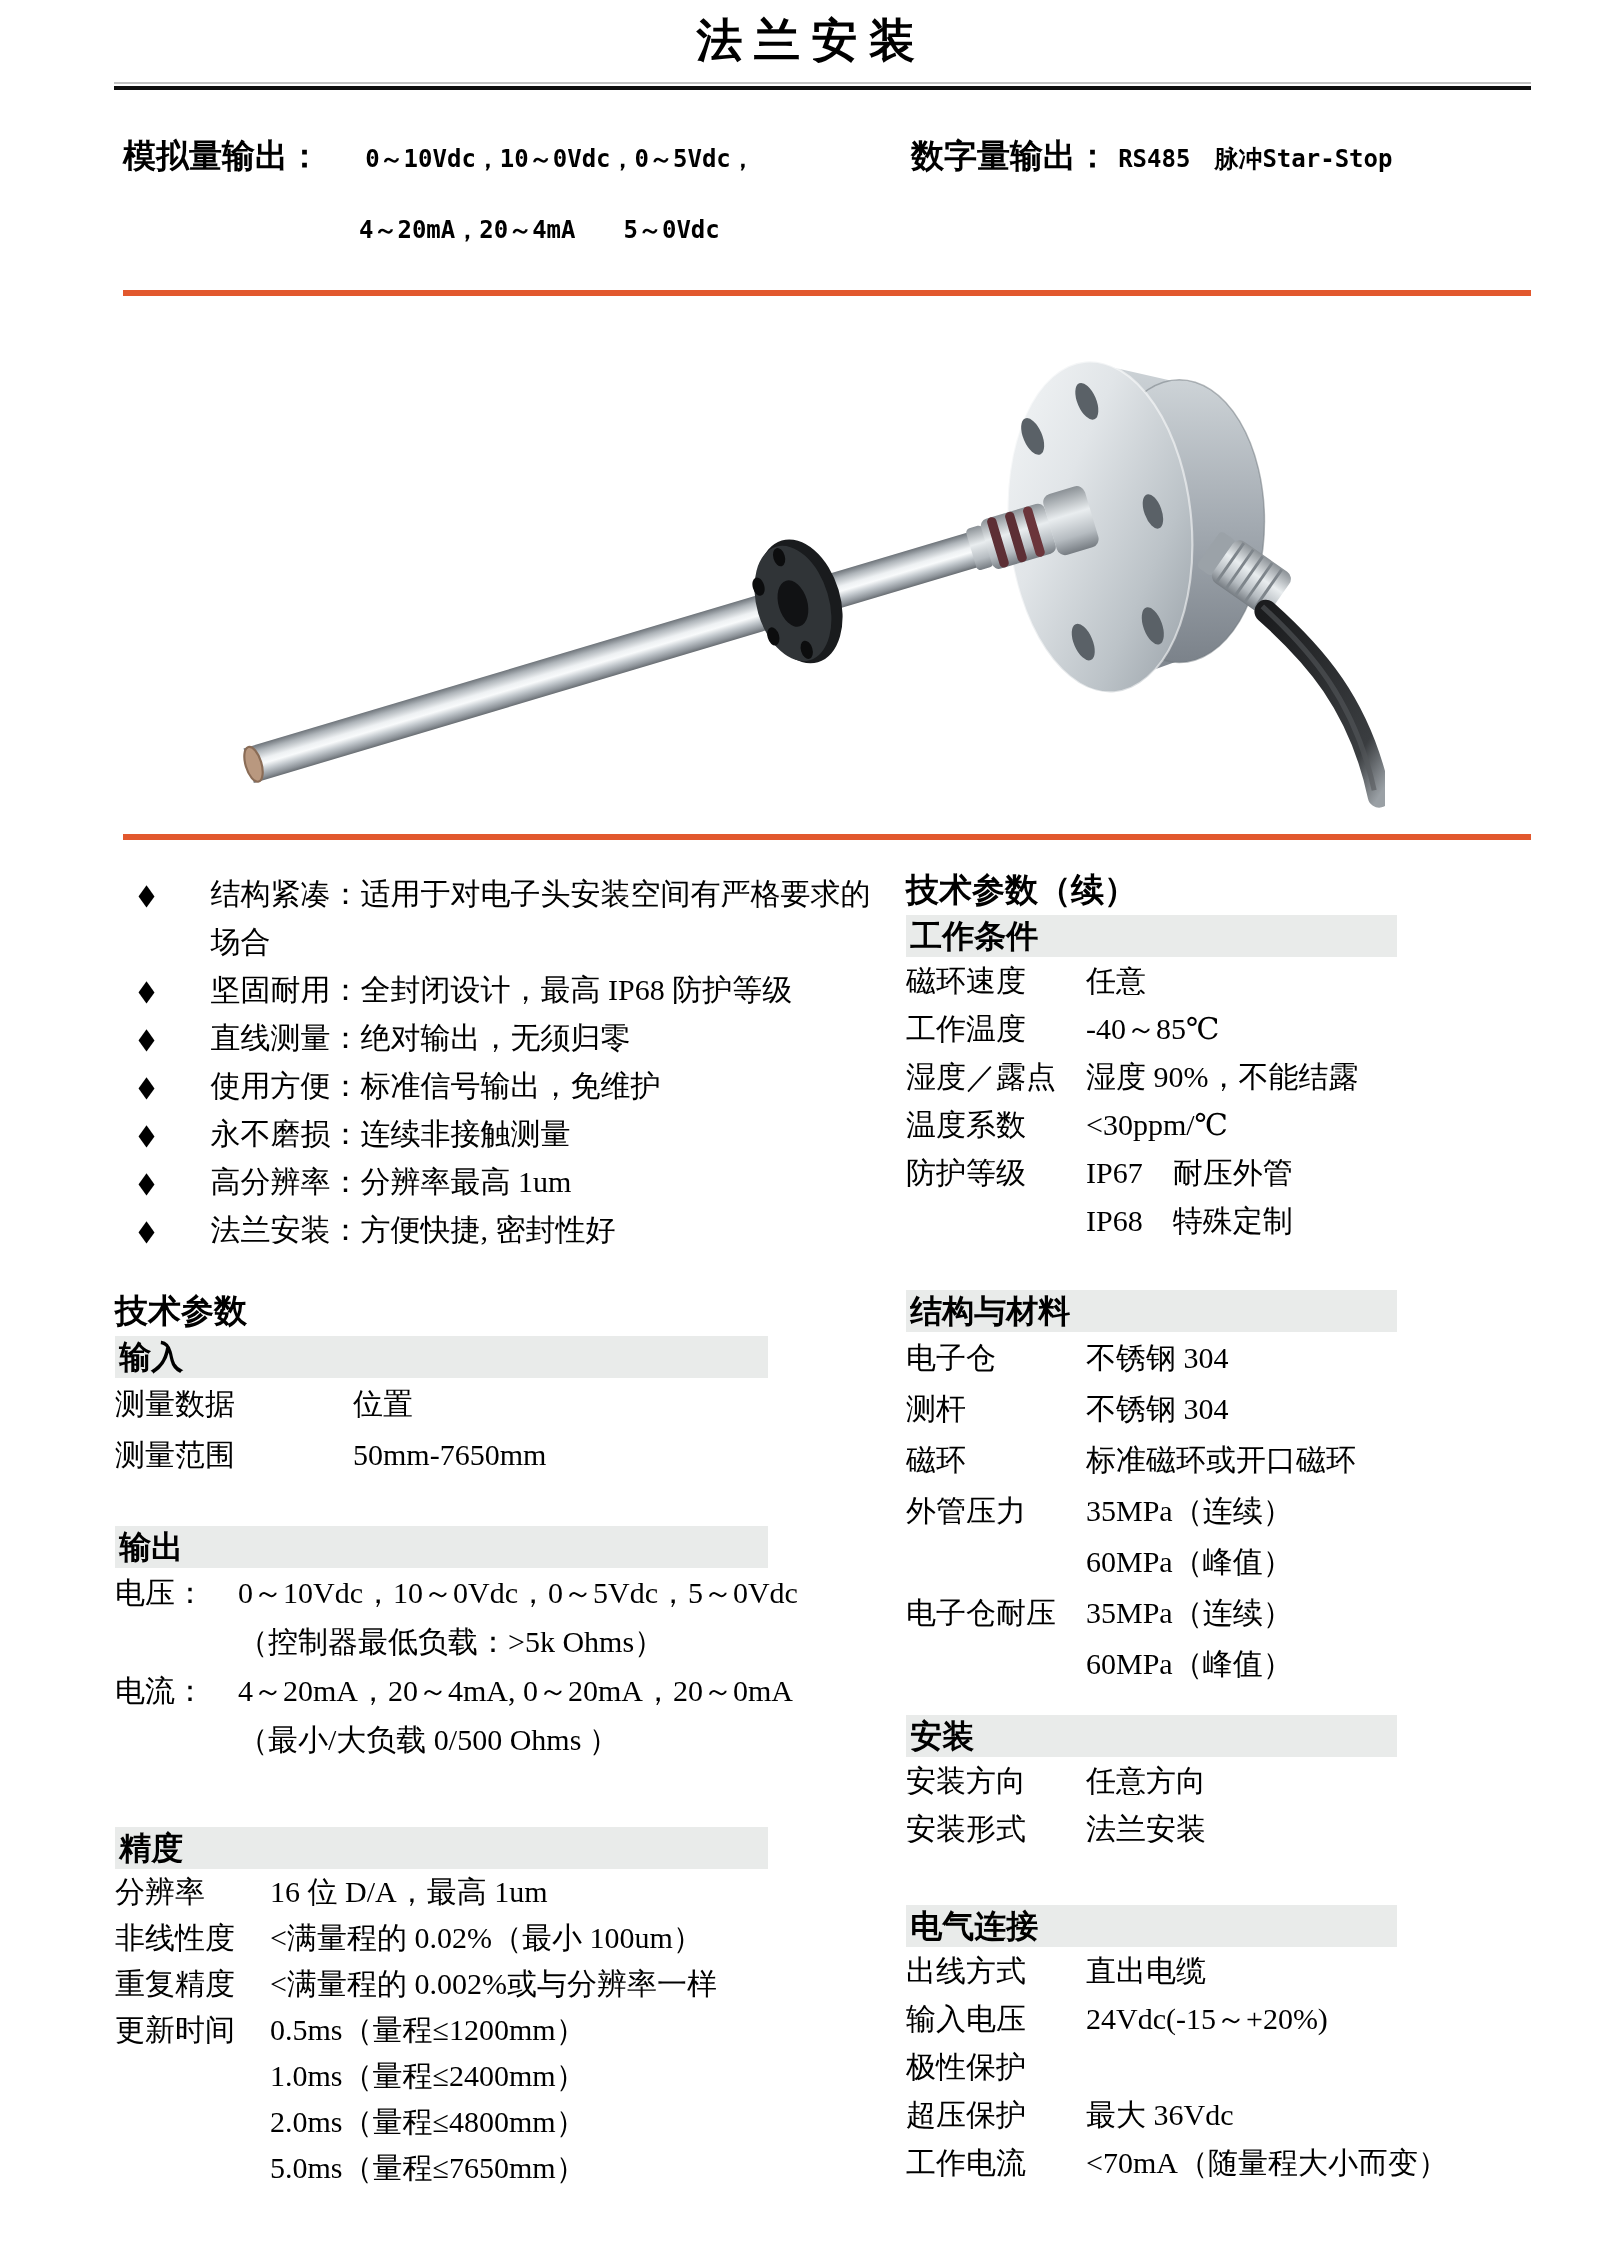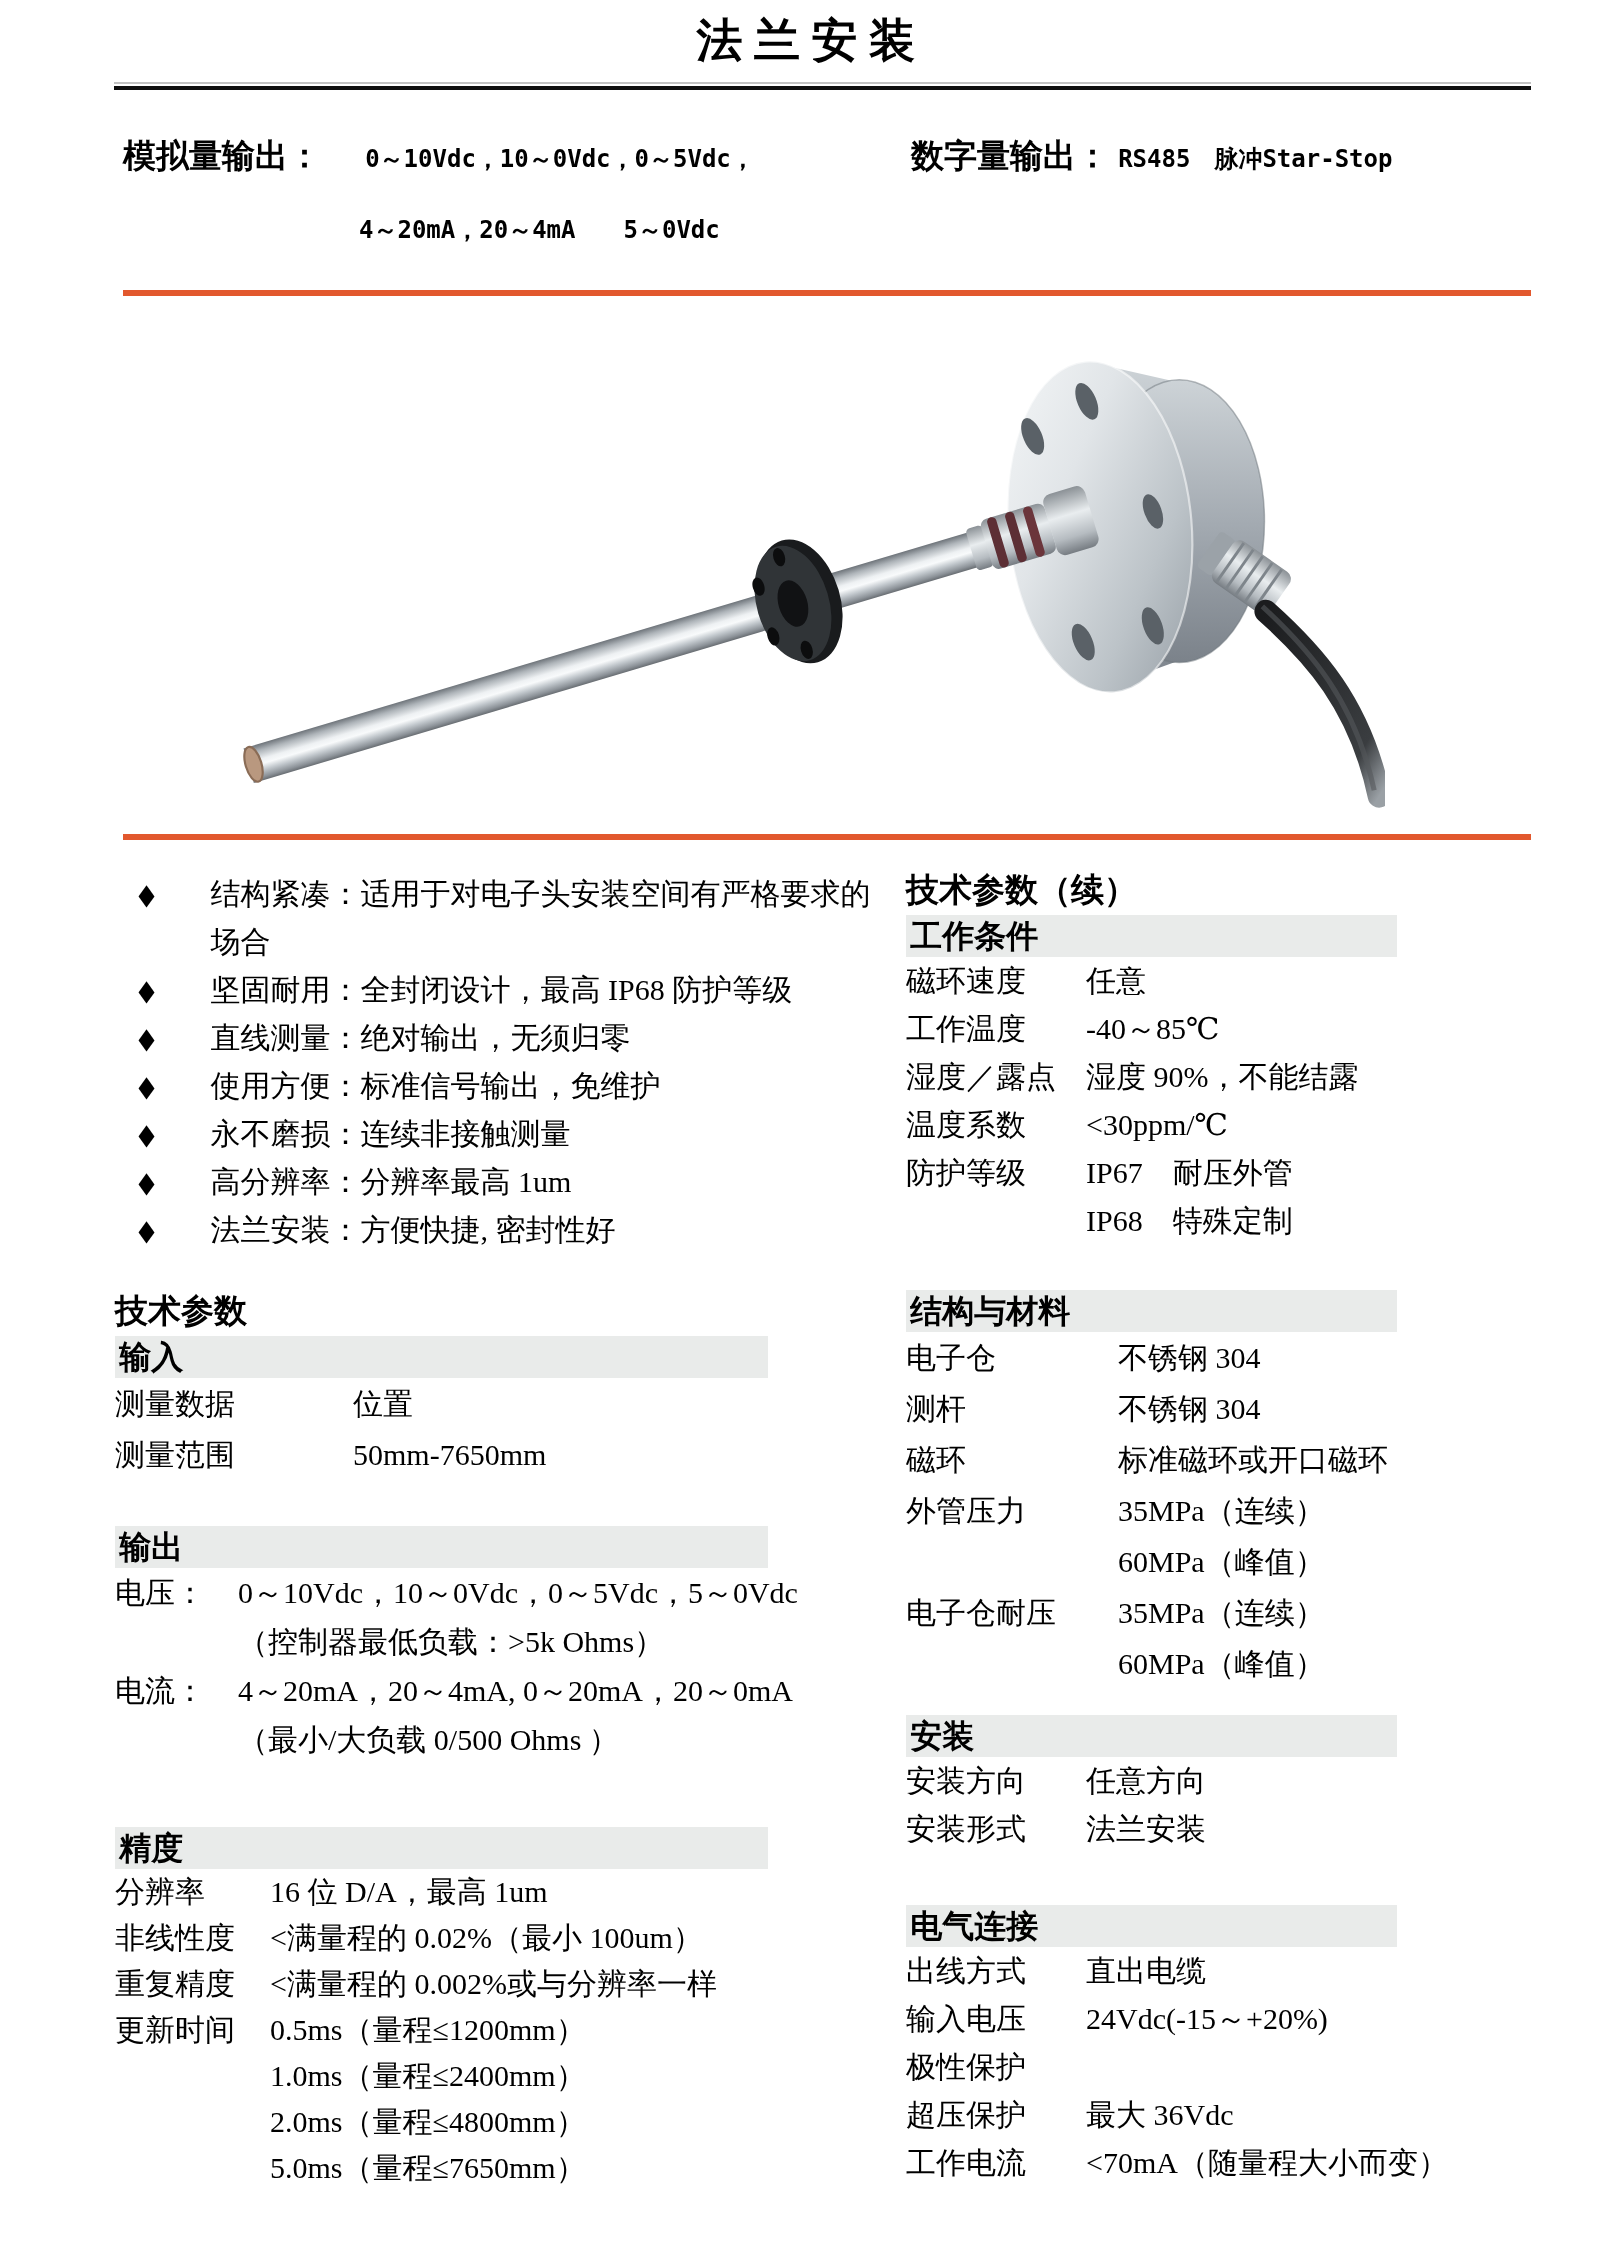--- a/index.html
+++ b/index.html
@@ -32,21 +32,21 @@
   .band{height:42px;line-height:42px;background:#E9EBEA;font-weight:bold;font-size:32px;
         padding-left:4.3px;box-sizing:border-box;}
   .prow{display:flex;font-size:30px;white-space:nowrap;}
   .plabel{flex:0 0 var(--lw);}
   .pvalue{flex:1;}
   
   .rows-a .prow{height:51px;line-height:51px;}
   .rows-b .prow{height:49px;line-height:49px;}
   .rows-c .prow{height:46px;line-height:46px;}
   .rows-d .prow{height:48px;line-height:48px;}
-  .rows-e .prow{height:51px;line-height:51px;gap:32px;}
+  .rows-e .prow{height:51px;line-height:51px;}
   .rows-f .prow{height:48px;line-height:48px;}
   .mt6{margin-top:4.3px;}  .mt36{margin-top:26px;} .mt62{margin-top:45px;}
   .mt64{margin-top:46px;}.mt72{margin-top:52px;} .mt88{margin-top:63px;}
 </style>
 </head>
 <body>
 
 <div class="page">
 
   <div class="doc-title">法兰安装</div>

